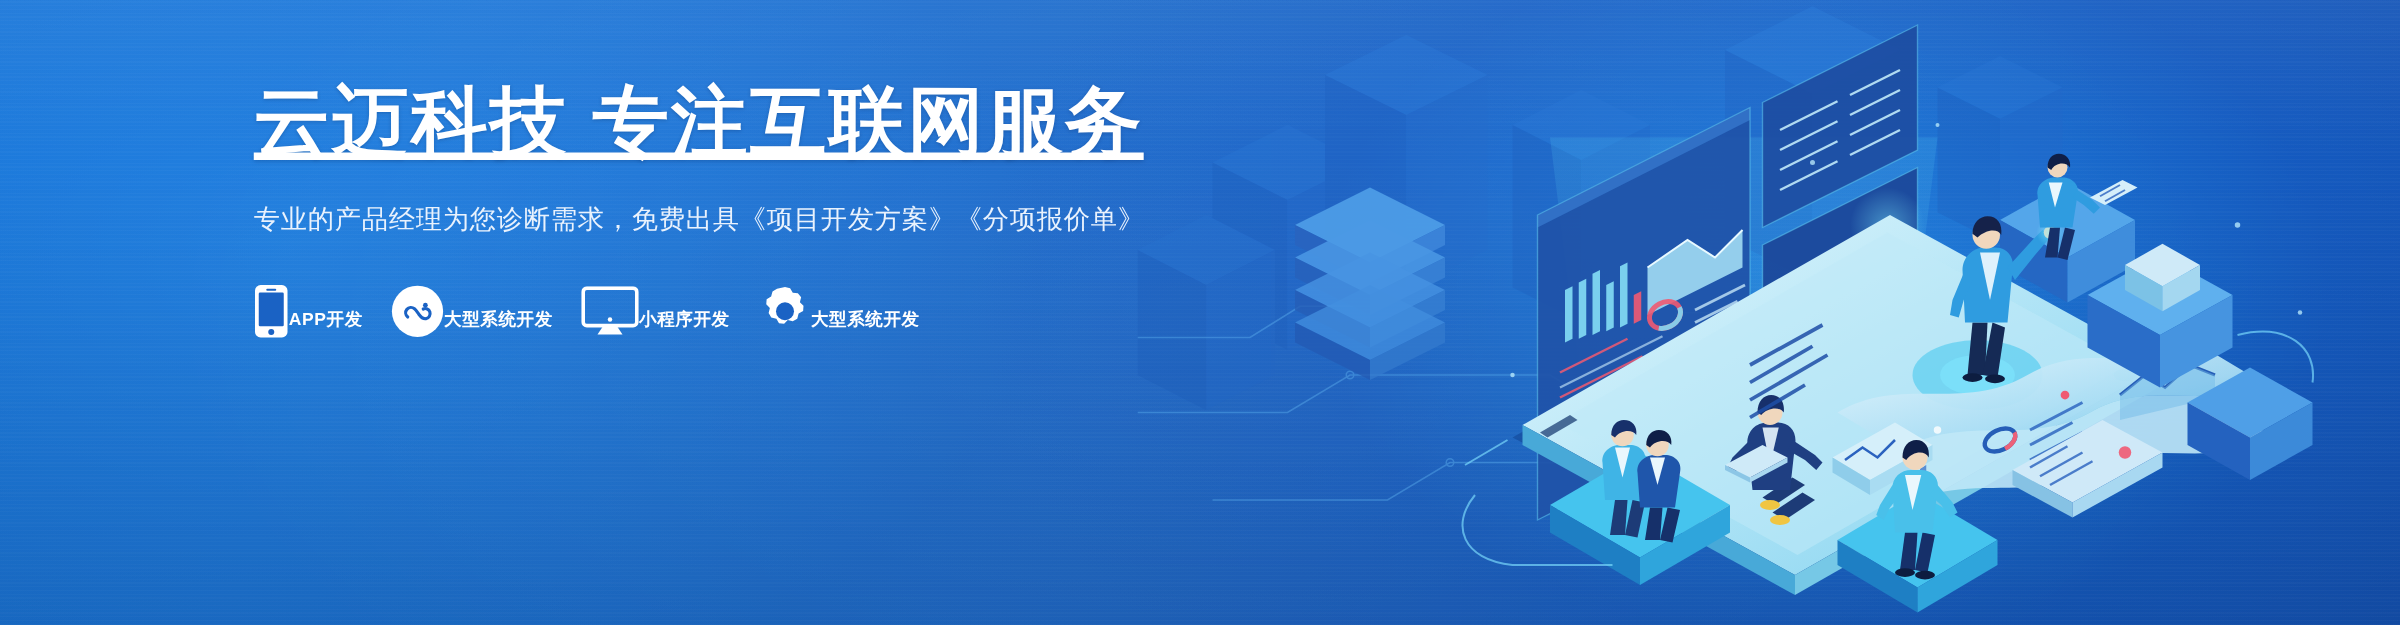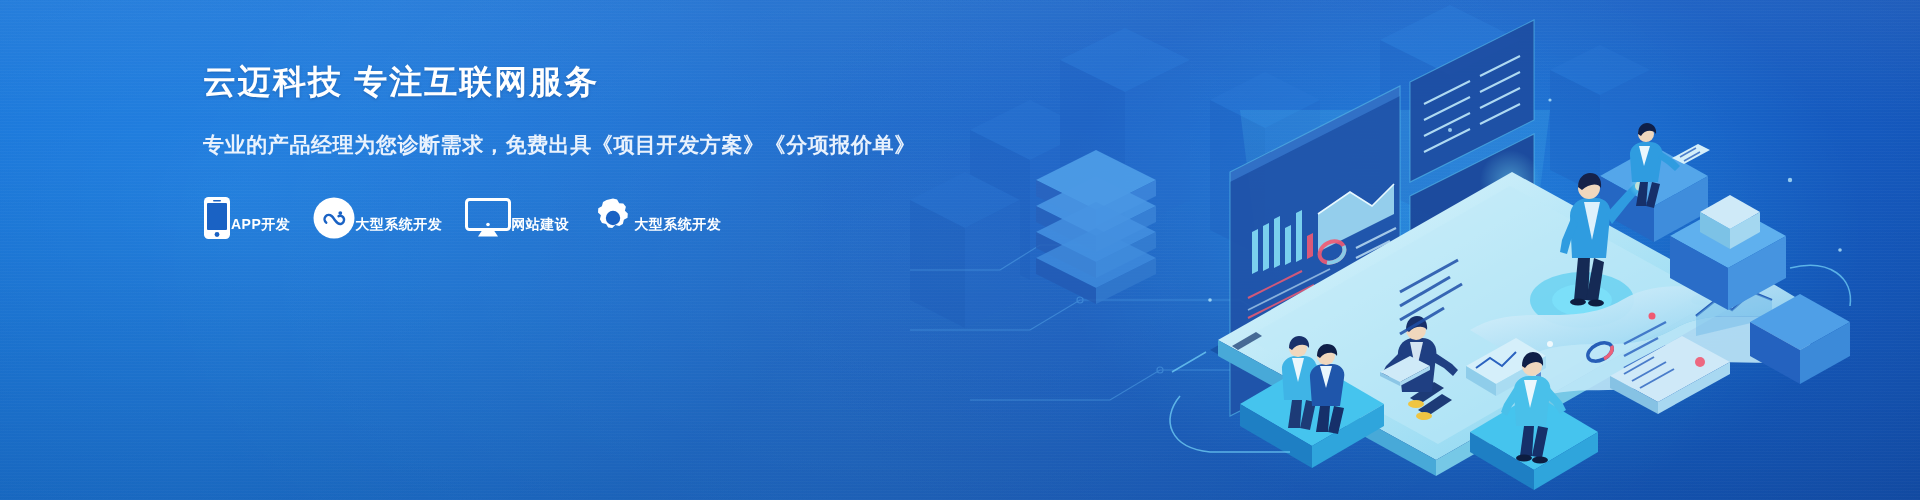--- a/index.html
+++ b/index.html
@@ -33,36 +33,37 @@
   }
 
   
   #content {
     position:absolute;
     left:203px; top:64px;
     width:700px;
     z-index:10;
   }
   #title {
-    font-size:33px;
+    font-size:61px;
     font-weight:bold;
     color:#ffffff;
     letter-spacing:2px;
     line-height:1.1;
     white-space:nowrap;
     text-shadow:0 1px 3px rgba(0,30,80,0.25);
+    text-decoration:underline;
   }
   #subtitle { margin-top:28px; }
   .sub-line {
     font-size:21px;
     color:#e9f2fd;
     line-height:1.62;
     letter-spacing:0.6px;
     white-space:nowrap;
-    font-weight:700;
+    font-weight:400;
   }
 
   
   #services {
     margin-top:34px;
     display:flex;
     align-items:flex-end;
   }
   .service {
     display:flex;
@@ -540,21 +541,21 @@
 
 
       <div class="service">
         <span class="svc-icon">
           <svg width="46" height="40" viewBox="0 0 46 40">
             <rect x="1.5" y="1.5" width="43" height="30" rx="3" fill="none" stroke="#fff" stroke-width="3"></rect>
             <circle cx="23" cy="26.5" r="1.8" fill="#fff"></circle>
             <path d="M17 32.5 L29 32.5 L33 38.5 L13 38.5 Z" fill="#fff"></path>
           </svg>
         </span>
-        <span class="svc-label">网站建设</span>
+        <span class="svc-label">小程序开发</span>
       </div>
 
       <div class="service">
         <span class="svc-icon">
           <svg width="42" height="42" viewBox="0 0 42 42">
             <path d="M21 1.5 l4.1 1.1 2.1 3.6 4.1 .3 2.6 3.2 -1 4 2.9 2.9 -.3 4.1 -3.6 2.1 -1.1 4.1 -3.6 2.1 -4-1 -2.9 2.9 -4.1-.3 -2.1-3.6 -4.1-1.1 -2.1-3.6 1-4 -2.9-2.9 .3-4.1 3.6-2.1 1.1-4.1 3.6-2.1z" fill="#fff" transform="rotate(0 21 21)"></path>
             <circle cx="21" cy="21" r="7.2" fill="#1a62c4"></circle>
           </svg>
         </span>
         <span class="svc-label">大型系统开发</span>

